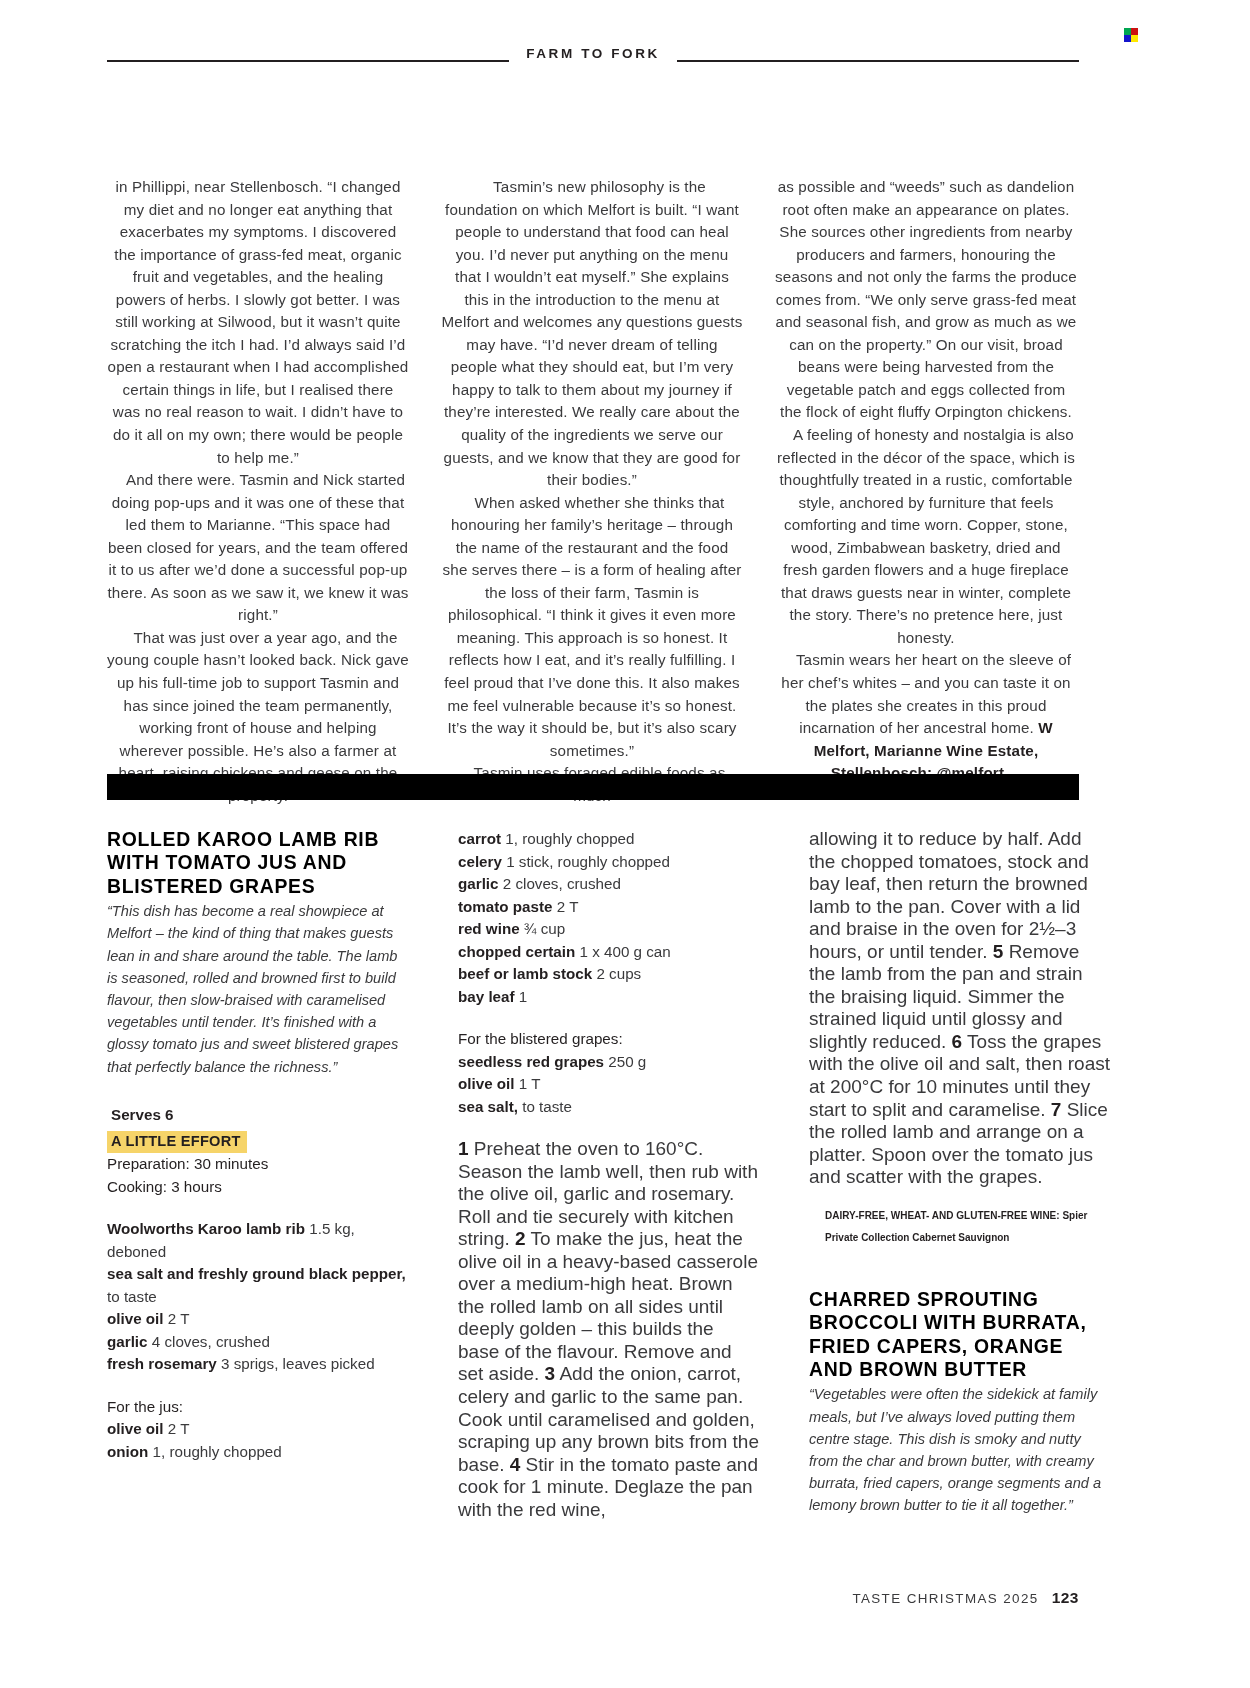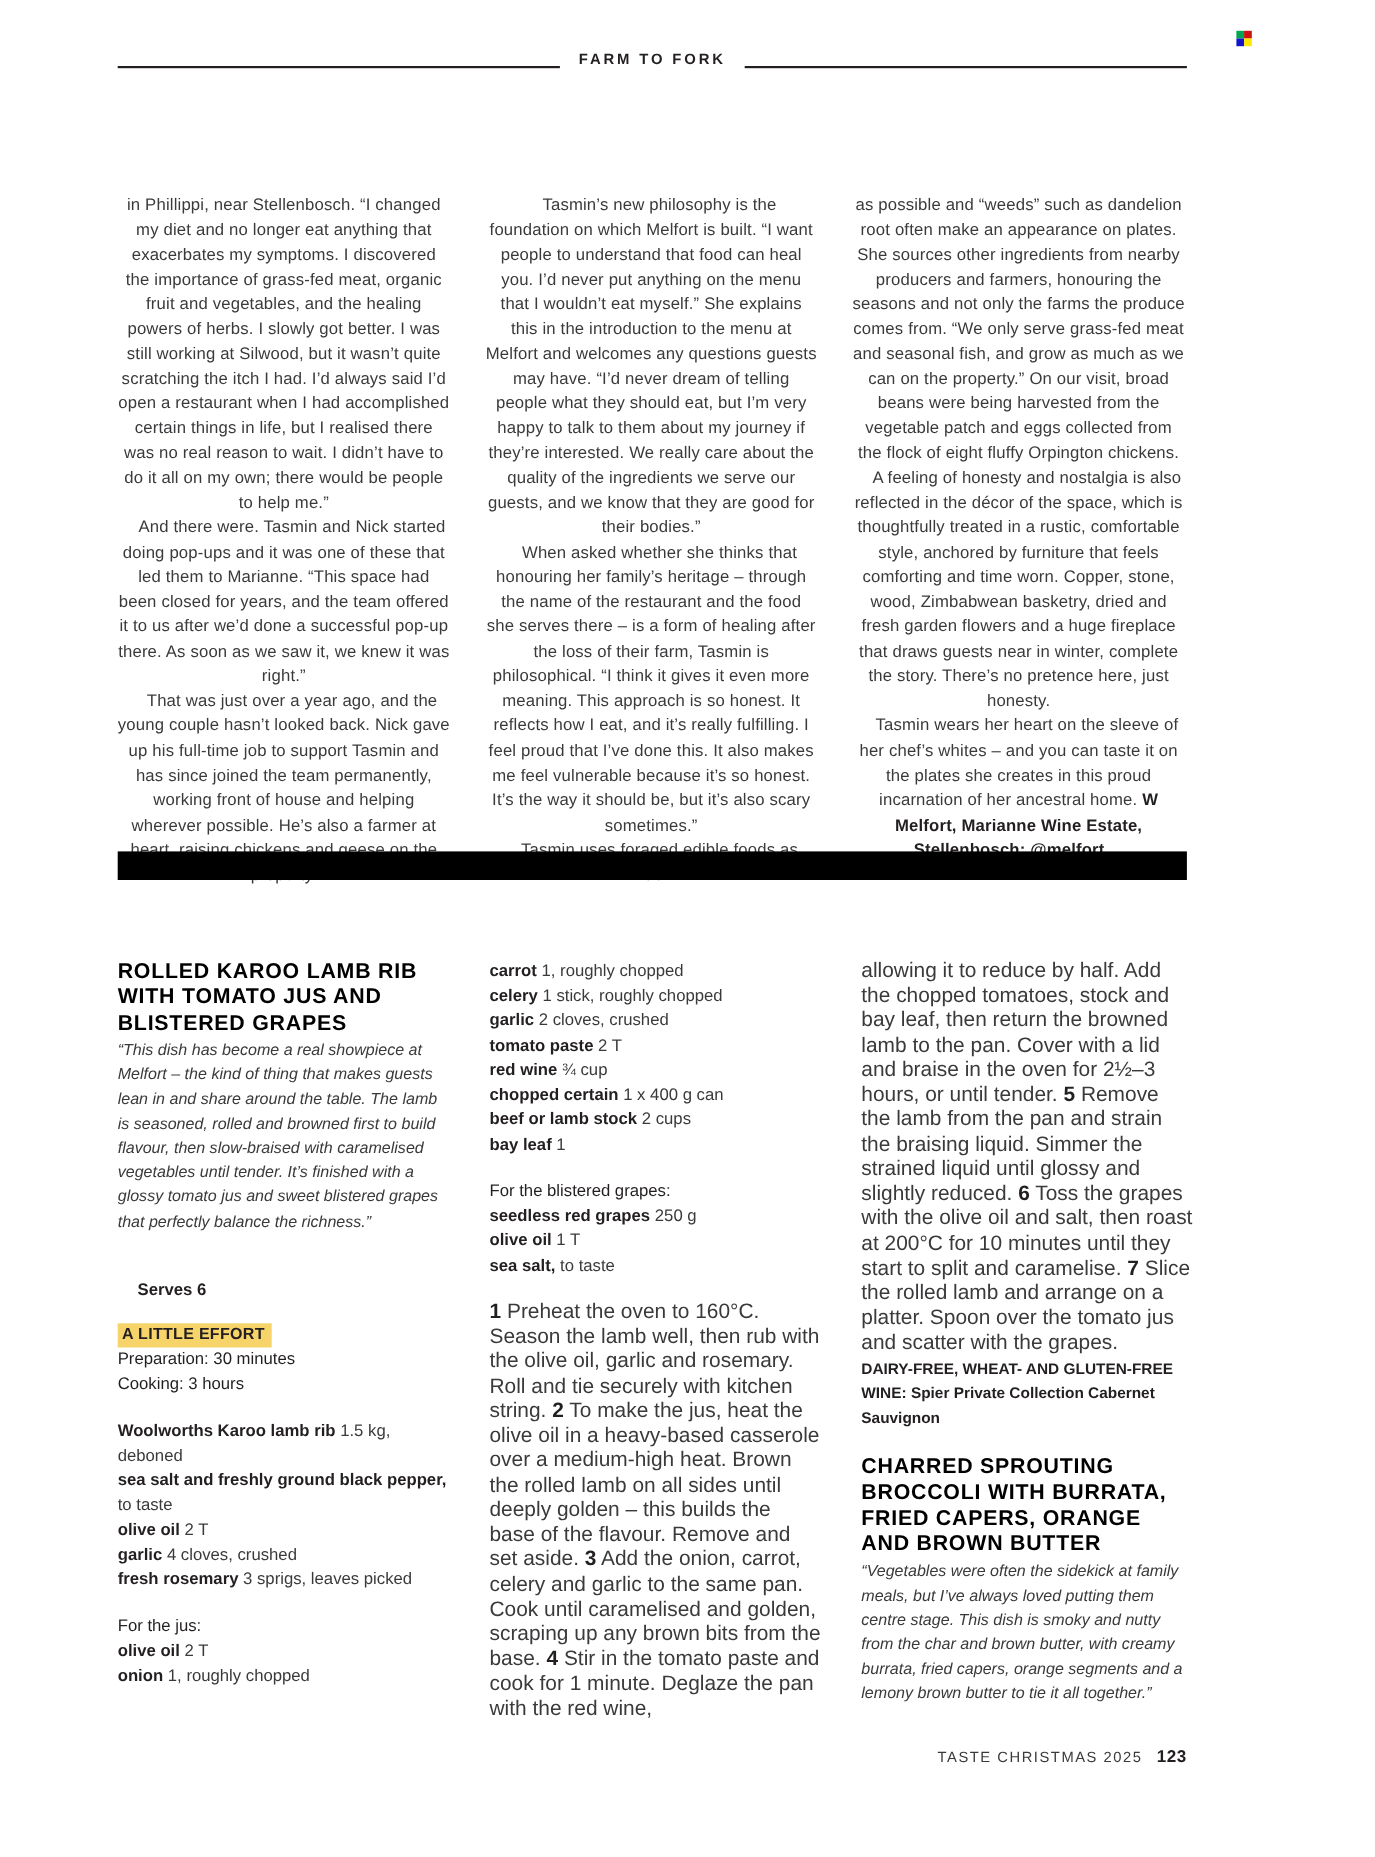--- a/index.html
+++ b/index.html
@@ -95,25 +95,25 @@
     top: 774px;
     left: 107px;
     width: 972px;
     height: 26px;
     background: #000000;
   }
 
   
   .recipes {
     position: absolute;
-    top: 872px;
+    top: 828px;
     left: 107px;
     width: 972px;
     display: flex;
-    gap: 36px;
+    gap: 49px;
   }
   .recipes .col {
     width: 302px;
     flex: 0 0 302px;
   }
 
   .recipe-title {
     margin: 0 0 2px 0;
     font-size: 19.4px;
     line-height: 23.4px;
@@ -126,21 +126,21 @@
     margin: 0;
     font-size: 14.6px;
     line-height: 22.2px;
     font-style: italic;
     color: #3a3a3c;
   }
   .spacer-lg { height: 22px; }
   .spacer-md { height: 20px; }
 
   .serves {
-    margin: 18px;
+    margin: 4px;
     font-size: 15.2px;
     line-height: 22.5px;
     font-weight: bold;
     color: #231f20;
   }
   .effort {
     display: inline-block;
     margin: 1px 0 0 0;
     padding: 1px 6px 2px 4px;
     background: #f6d469;
@@ -180,22 +180,22 @@
     margin: 0;
     font-size: 19px;
     line-height: 22.55px;
     color: #3a3a3c;
   }
   .method b {
     color: #231f20;
     font-weight: bold;
   }
   .tags {
-    margin: 0;
-    font-size: 14px;
+    margin: 16px;
+    font-size: 10px;
     line-height: 22.5px;
     font-weight: bold;
     color: #231f20;
   }
 
   
   .footer {
     position: absolute;
     left: 107px;
     top: 1589px;

